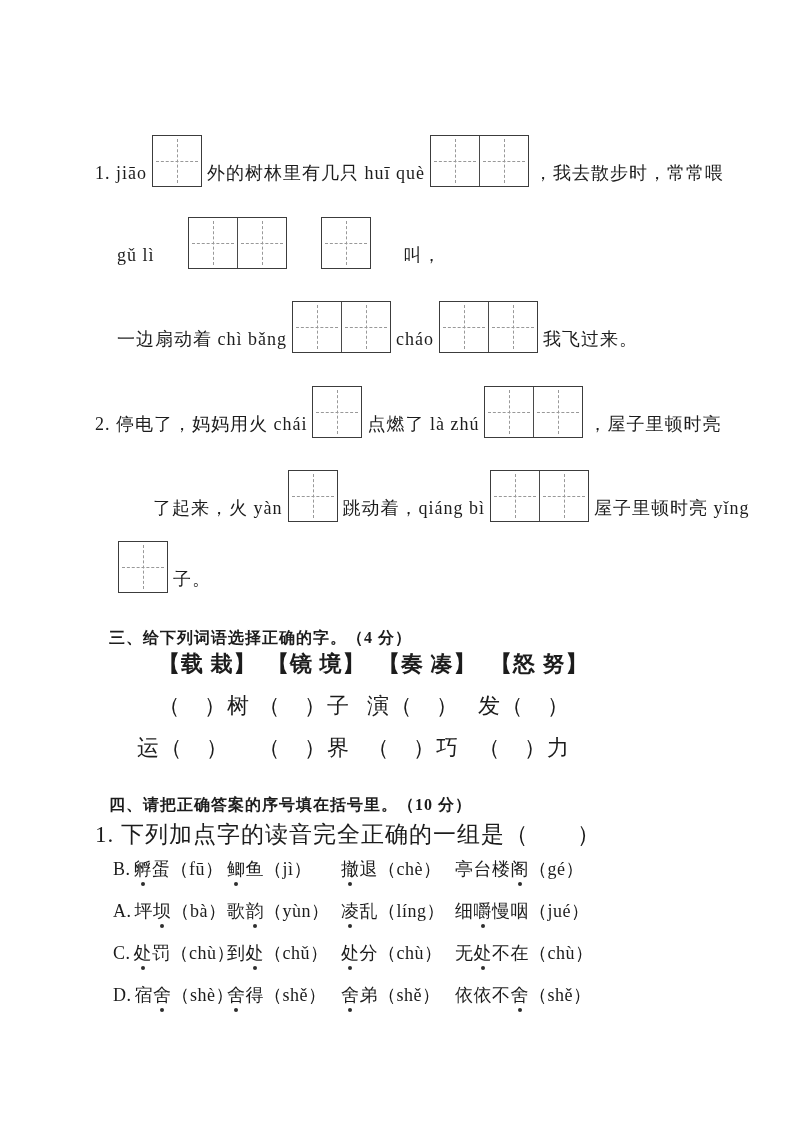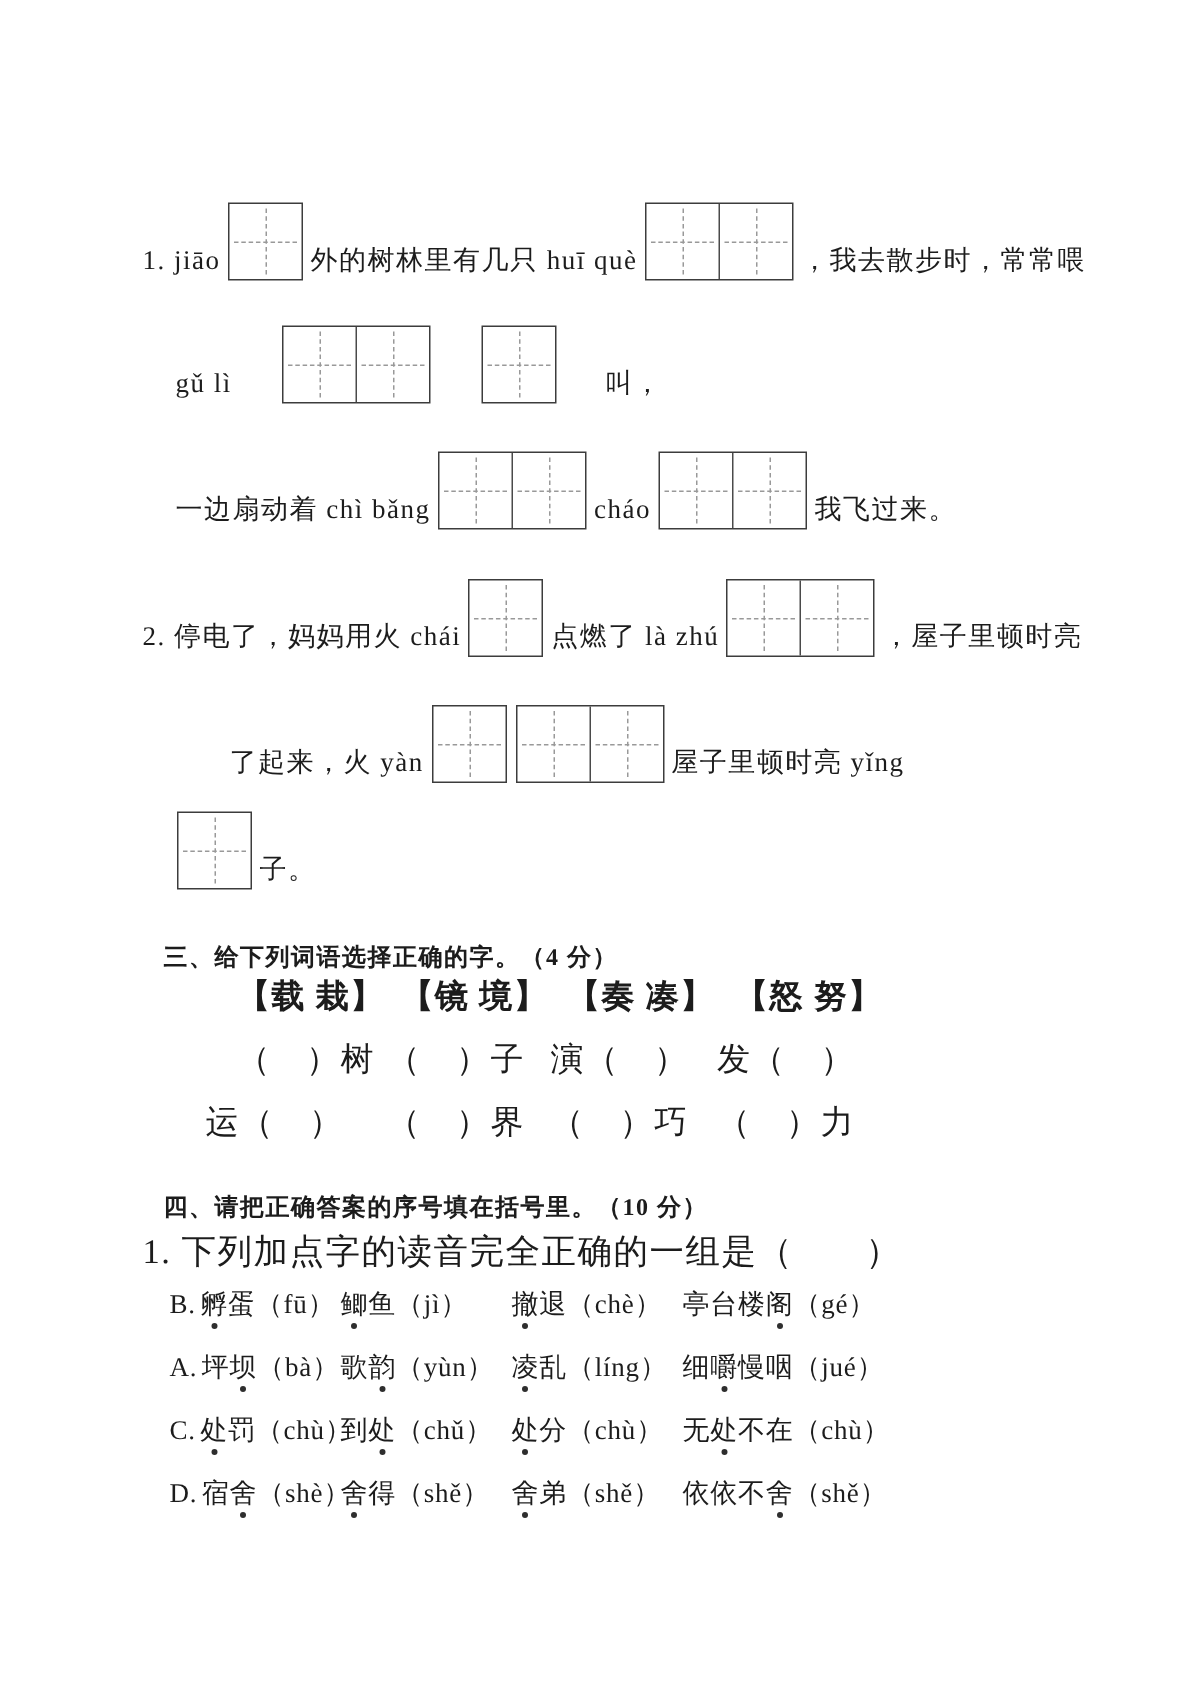--- a/index.html
+++ b/index.html
@@ -107,20 +107,21 @@
           <span class="kcell"></span>
           <span class="kcell"></span>
         </span>
         <span class="seg-text">，屋子里顿时亮</span>
       </div>
     <div class="dict-line line5">
         <span class="seg-text">了起来，火 yàn</span>
         <span class="kbox">
           <span class="kcell"></span>
         </span>
+        <span class="seg-text">跳动着，qiáng bì</span>
         <span class="kbox">
           <span class="kcell"></span>
           <span class="kcell"></span>
         </span>
         <span class="seg-text">屋子里顿时亮 yǐng</span>
       </div>
     <div class="dict-line line6">
         <span class="kbox">
           <span class="kcell"></span>
         </span>

